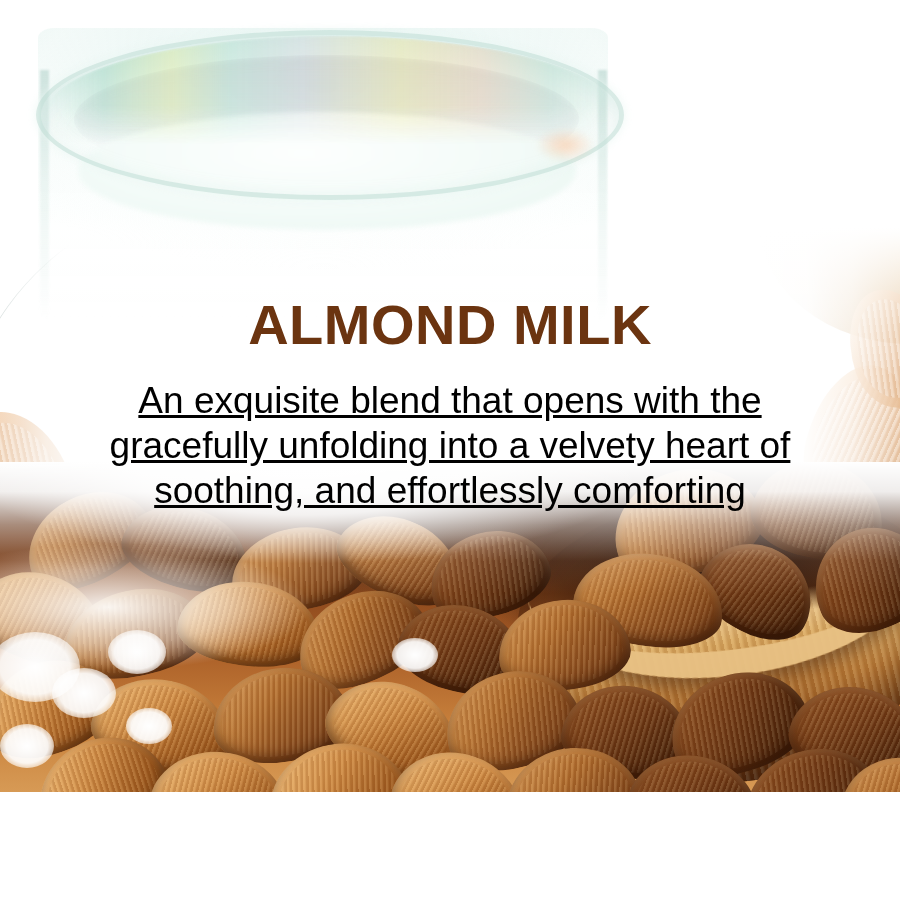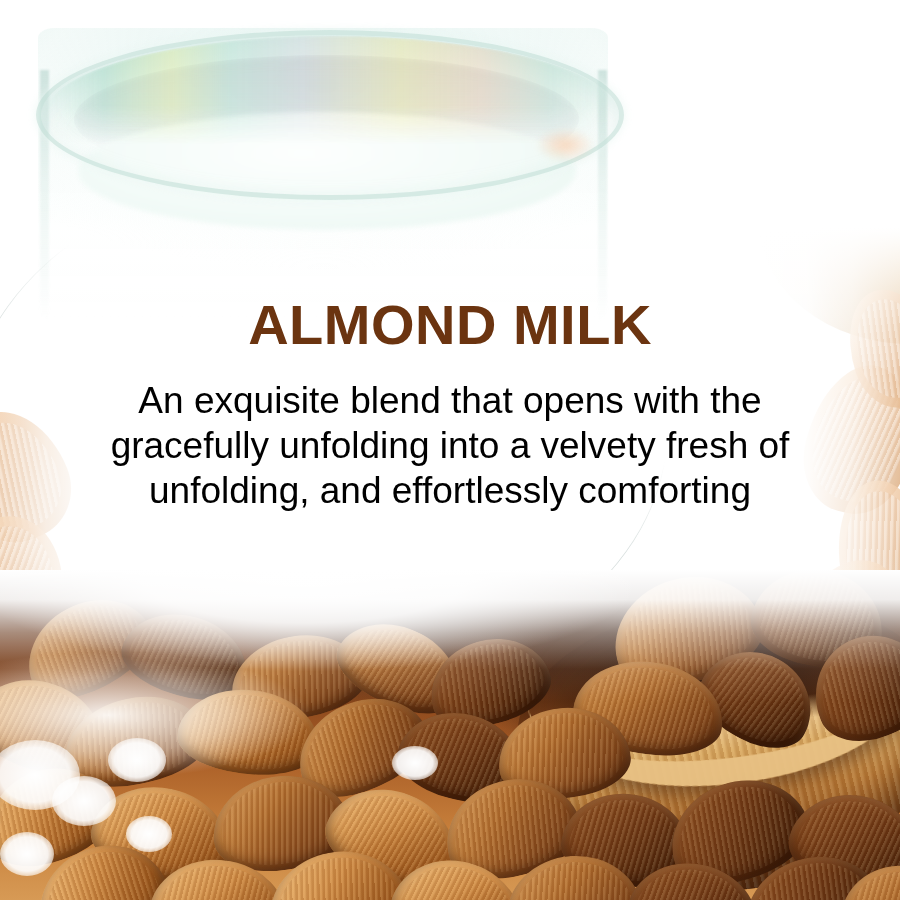--- a/index.html
+++ b/index.html
@@ -8,21 +8,21 @@
     padding: 0;
     background: #ffffff;
   }
   body {
     font-family: "Liberation Sans", sans-serif;
   }
 
   #card {
     position: relative;
     width: 900px;
-    height: 900px;
+    height: 792px;
     overflow: hidden;
     background: #ffffff;
   }
 
   
   .glass-layer {
     position: absolute;
     left: 0; top: 0;
     width: 900px;
     height: 330px;
@@ -382,21 +382,21 @@
     position: absolute;
     left: 50px;
     top: 378px;
     width: 800px;
     text-align: center;
     font-size: 37px;
     font-weight: normal;
     color: #000000;
     line-height: 45px;
   }
-  #product-description .dline { display: block; }
+  #product-description .dline { display: block; text-decoration: underline; }
 </style>
 </head>
 <body>
 
 <div id="card">
 
   <div class="glass-layer">
     <div class="glass-body"></div>
     <div class="glass-wall-l"></div>
     <div class="glass-wall-r"></div>
@@ -479,19 +479,19 @@
 
     <div class="almond-fade"></div>
   </div>
 
   <div class="content">
 
     <h1 id="product-title">ALMOND MILK</h1>
 
     <div id="product-description">
       <span class="dline">An exquisite blend that opens with the</span>
-      <span class="dline">gracefully unfolding into a velvety fresh of</span>
-      <span class="dline">unfolding, and effortlessly comforting</span>
+      <span class="dline">gracefully unfolding into a velvety heart of</span>
+      <span class="dline">soothing, and effortlessly comforting</span>
     </div>
 
   </div>
 
 </div>
 
 </body></html>

